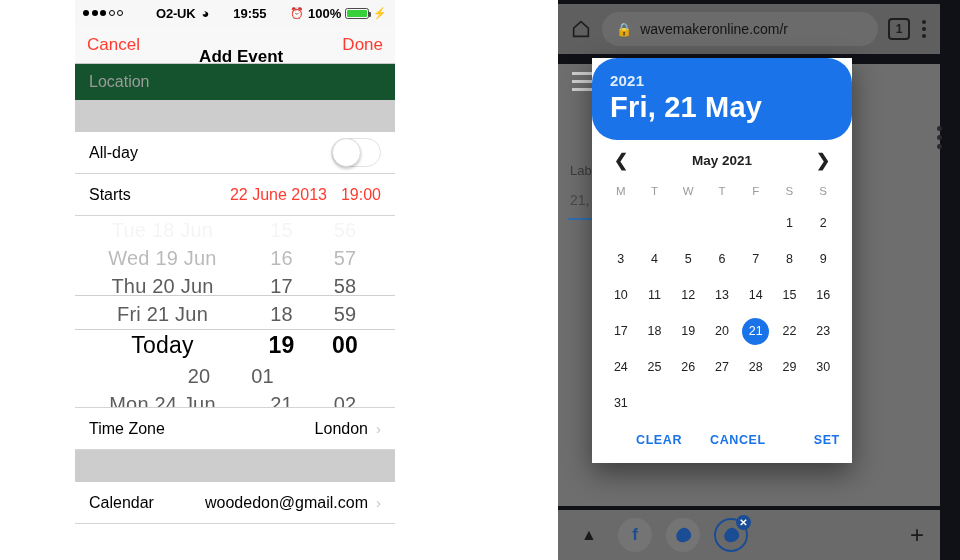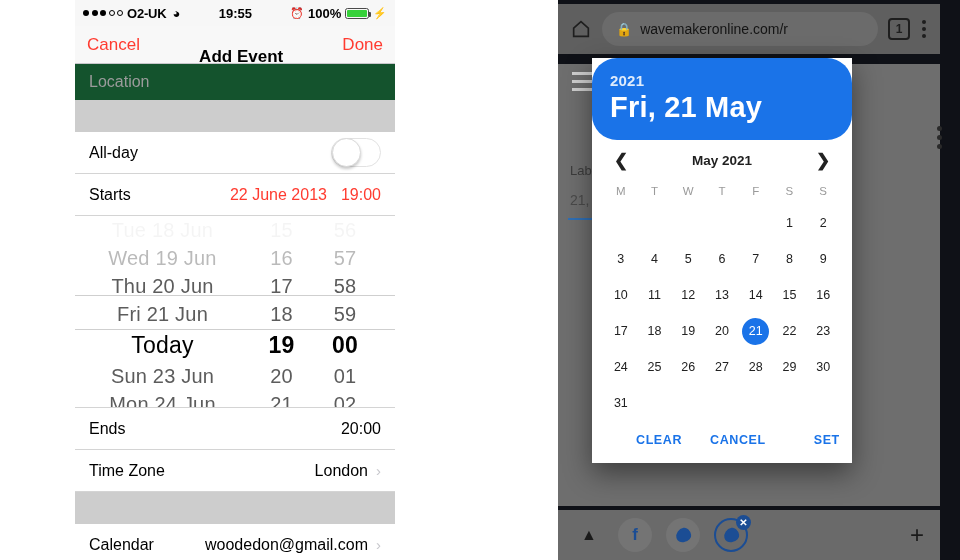--- a/index.html
+++ b/index.html
@@ -20,21 +20,21 @@
   }
   .ios-statusbar {
     height: 26px; display: flex; align-items: center;
     padding: 0 8px; font-size: 13px; font-weight: bold; color:#000;
     background: #f7f7f7;
   }
   .sb-left { display:flex; align-items:center; gap:4px; flex:0 0 auto; }
   .dots { display:flex; gap:2.5px; align-items:center; }
   .dot { width:6px; height:6px; border-radius:50%; background:#000; }
   .dot.hollow { background:transparent; border:1px solid #000; }
-  .carrier { font-size:13px; font-weight:bold; letter-spacing:-0.2px; }
+  .carrier { font-size:13px; font-weight:bold; letter-spacing:-0.2px;margin-left:29px; }
   .wifi { font-size:13px; margin-left:2px; }
   .sb-center { flex:1; text-align:center; font-size:13px; font-weight:bold; }
   .sb-right { display:flex; align-items:center; gap:4px; flex:0 0 auto; }
   .alarm-ico { font-size:11px; }
   .pct { font-size:13px; font-weight:bold; }
   .batt {
     width:24px; height:11px; border:1px solid #4a4a4a; border-radius:2.5px;
     position:relative; padding:1px;
   }
   .batt:after{ content:""; position:absolute; right:-3px; top:3px; width:2px; height:5px;
@@ -251,38 +251,33 @@
             <span class="c-day">Fri 21 Jun</span>
             <span class="c-hr">18</span>
             <span class="c-min">59</span>
           </div>
           <div class="pk-row sel">
             <span class="c-day">Today</span>
             <span class="c-hr">19</span>
             <span class="c-min">00</span>
           </div>
           <div class="pk-row ">
-            <span class="c-day">Sun 23 Jun</span>
             <span class="c-hr">20</span>
             <span class="c-min">01</span>
           </div>
           <div class="pk-row ">
             <span class="c-day">Mon 24 Jun</span>
             <span class="c-hr">21</span>
             <span class="c-min">02</span>
           </div>
         </div>
       <div class="pk-line top"></div>
       <div class="pk-line bot"></div>
     </div>
 
-    <div class="ios-row">
-      <span class="label">Ends</span>
-      <span class="value">20:00</span>
-    </div>
 
     <div class="ios-row">
       <span class="label">Time Zone</span>
       <span class="value">London</span>
       <span class="chev">›</span>
     </div>
 
     <div class="grey-block"></div>
 
     <div class="ios-row">

